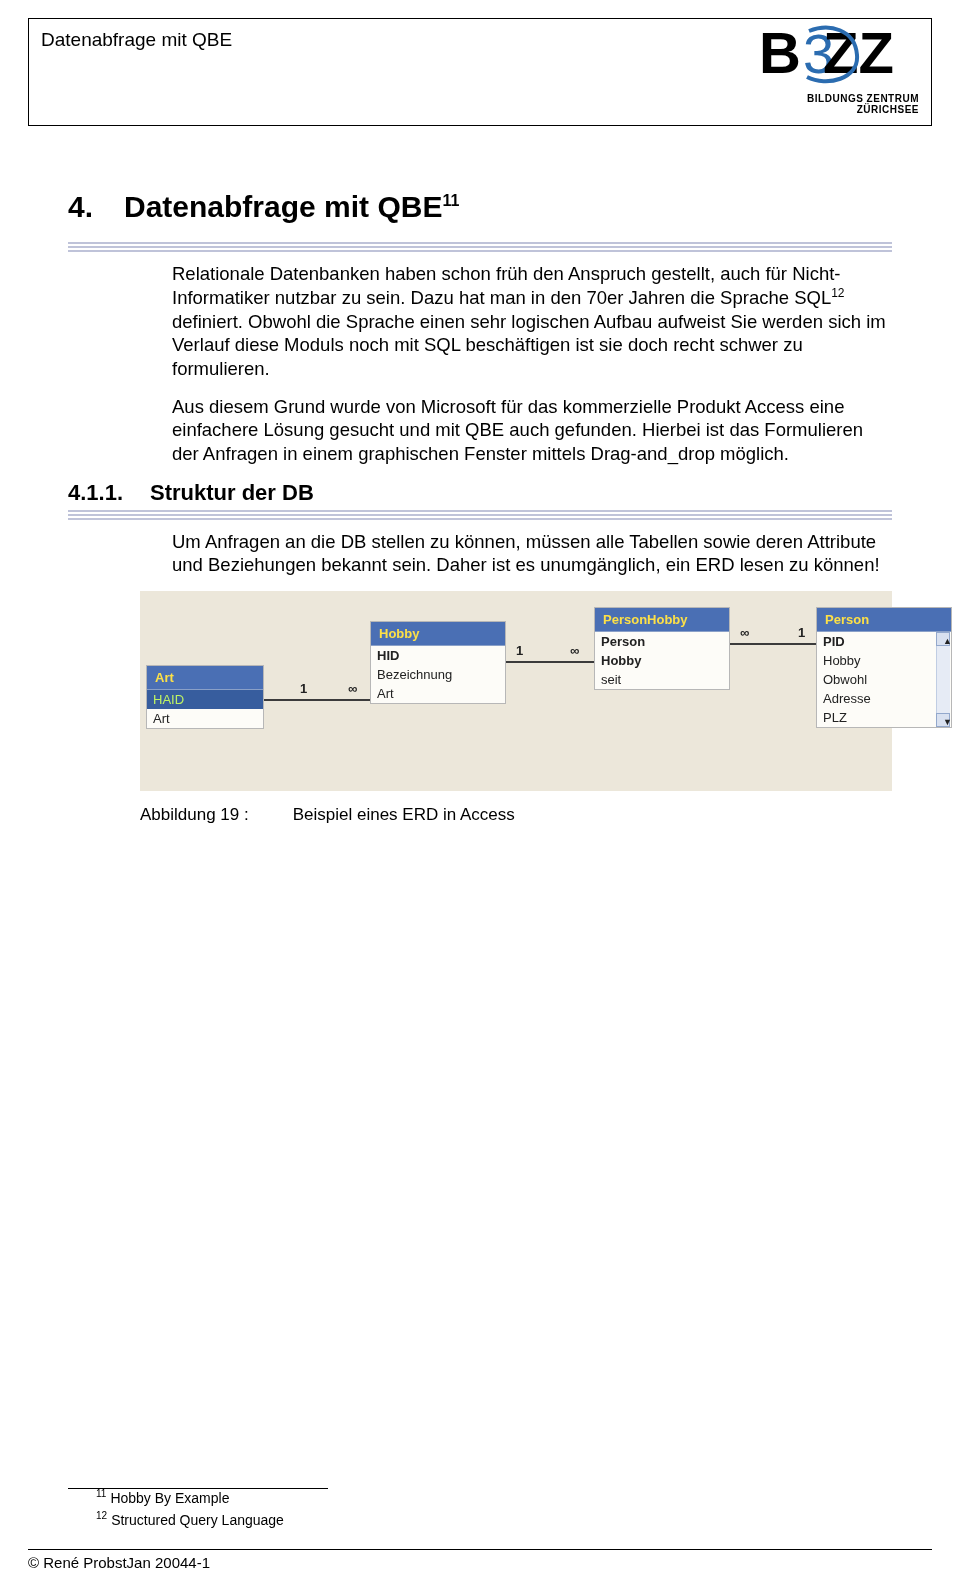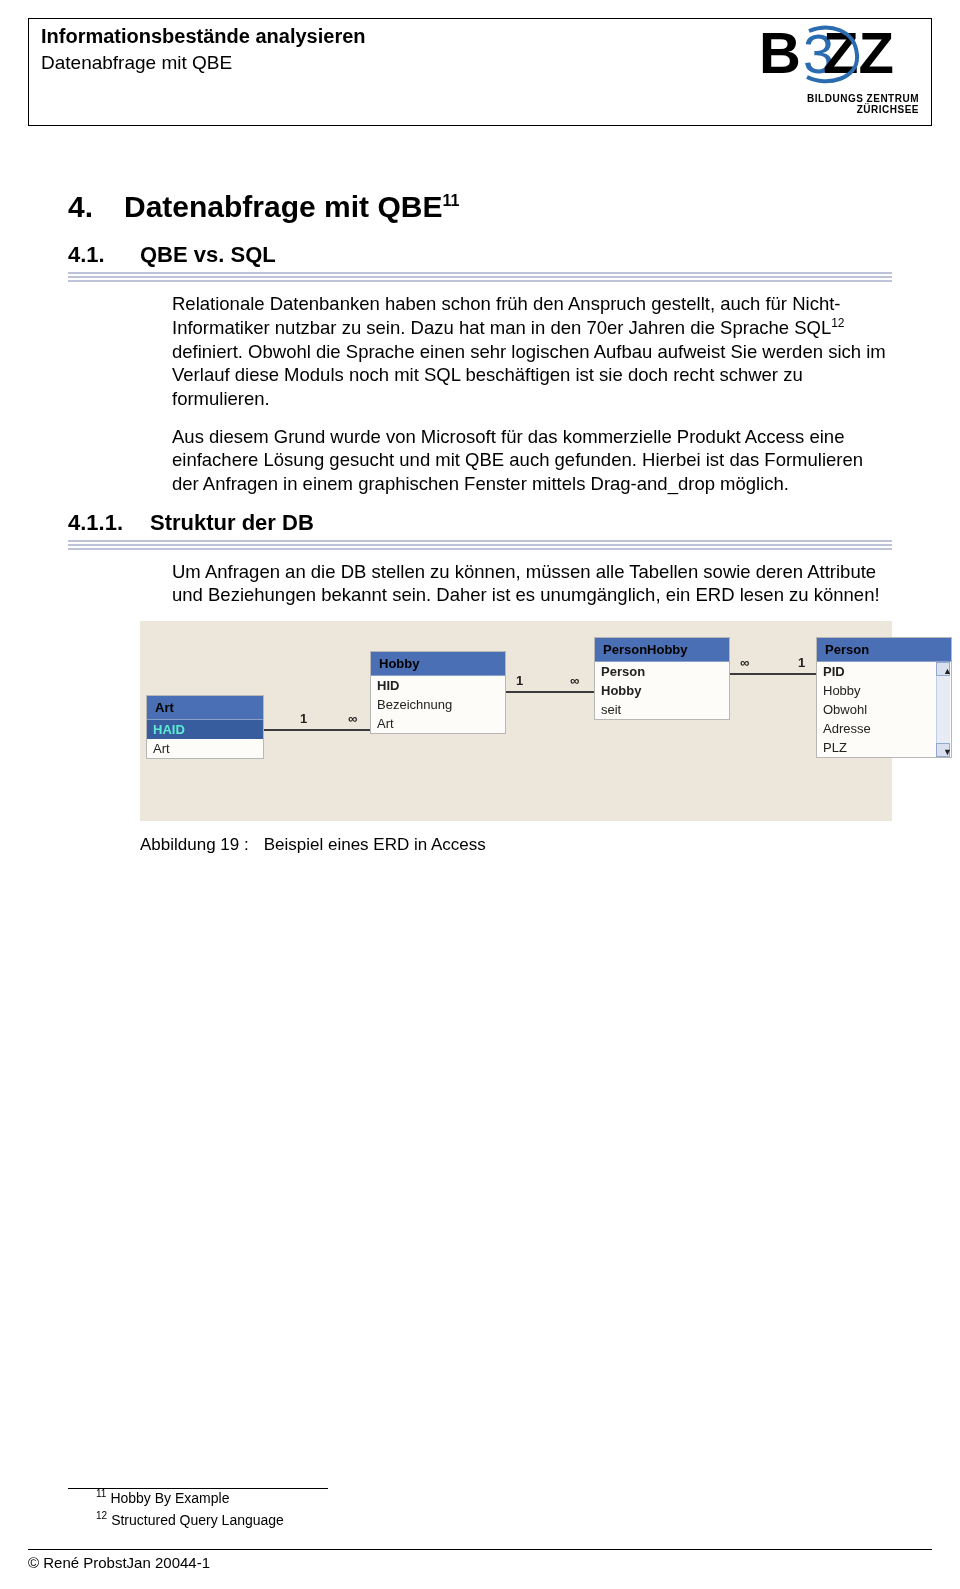--- a/index.html
+++ b/index.html
@@ -58,38 +58,38 @@
   }
   .erd-table {
     background: #fdfcf8;
     border: 1px solid #b7b7b7;
     font-family: Tahoma, Arial, sans-serif;
     font-size: 13px;
     position: absolute;
   }
   .erd-head {
     background: #4a6fb4;
-    color: #000000;
+    color: #fde047;
     font-weight: bold;
     padding: 4px 8px;
     border-bottom: 1px solid #8aa0c8;
   }
   .erd-body div { padding: 2px 6px; color: #222; }
-  .erd-body .pk { font-weight: bold; background: #375d9e; color: #5eead4; }
+  .erd-body .pk { font-weight: normal; background: #375d9e; color: #bef264; }
   .erd-body .pk-plain { font-weight: bold; }
   .erd-line { position: absolute; height: 2px; background: #3b3b3b; }
   .erd-label { position: absolute; font-size: 13px; font-weight: bold; color: #222; }
   .scroll-arrow {
     width: 14px; height: 14px; background: #d9e1f0;
     border: 1px solid #93a8cc; font-size: 9px; text-align: center; line-height: 12px;
     color: #4a6fb4; position: absolute; right: 1px;
   }
   .scroll-track { position:absolute; right:1px; width:14px; background:#e6ebf5; border-left:1px solid #c0cde3; }
 
-  .caption-row { margin-left: 72px; margin-top: 14px; font-size: 17px; display:flex; gap:15px; }
+  .caption-row { margin-left: 72px; margin-top: 14px; font-size: 17px; display:flex; gap:44px; }
 
   .footnote-sep {
     position: absolute;
     left: 68px;
     bottom: 100px;
     width: 260px;
     border-top: 1px solid #000;
   }
   .footnotes {
     position: absolute;
@@ -108,45 +108,40 @@
     justify-content: flex-start;
     font-size: 15px;
     padding-top: 4px;
   }
 </style>
 </head>
 <body>
 
 <div class="page-border">
   <div class="header-text">
-    <div class="title">Informationsbestände analysieren</div>
     <div class="subtitle">Datenabfrage mit QBE</div>
   </div>
   <div class="logo">
     <svg class="logo-svg" width="160" height="64" viewBox="0 0 160 64">
       <text x="0" y="48" font-family="Arial Black, Arial" font-weight="900" font-size="58" fill="#000">B</text>
       <text x="44" y="48" font-family="Arial" font-weight="400" font-size="56" fill="#2b6cb0">3</text>
       <text x="64" y="48" font-family="Arial Black, Arial" font-weight="900" font-size="58" fill="#000">ZZ</text>
       <path d="M 50 6 C 70 -2, 96 4, 98 30 C 100 54, 68 62, 48 52" fill="none" stroke="#2b6cb0" stroke-width="4"></path>
     </svg>
     <div class="logo-caption">BILDUNGS ZENTRUM ZÜRICHSEE</div>
   </div>
 </div>
 
 <div class="content">
 
   <div class="h1-row">
     <span class="h1-num">4.</span>
     <span class="h1-text"><span>Datenabfrage mit QBE</span><sup>11</sup></span>
   </div>
 
-  <div class="h2-row">
-    <span class="h2-num">4.1.</span>
-    <span class="h2-text">QBE vs. SQL</span>
-  </div>
   <div class="rule-stack">
     <div class="r"></div>
       <div class="r"></div>
       <div class="r"></div>
   </div>
 
   <div class="body-block">
     <span>Relationale Datenbanken haben schon früh den Anspruch gestellt, auch für Nicht-Informatiker nutzbar zu sein. Dazu hat man in den 70er Jahren die Sprache SQL</span><sup>12</sup><span> definiert. Obwohl die Sprache einen sehr logischen Aufbau aufweist Sie werden sich im Verlauf diese Moduls noch mit SQL beschäftigen ist sie doch recht schwer zu formulieren.</span>
   </div>
   <div class="body-block">Aus diesem Grund wurde von Microsoft für das kommerzielle Produkt Access eine einfachere Lösung gesucht und mit QBE auch gefunden. Hierbei ist das Formulieren der Anfragen in einem graphischen Fenster mittels Drag-and_drop möglich.</div>

